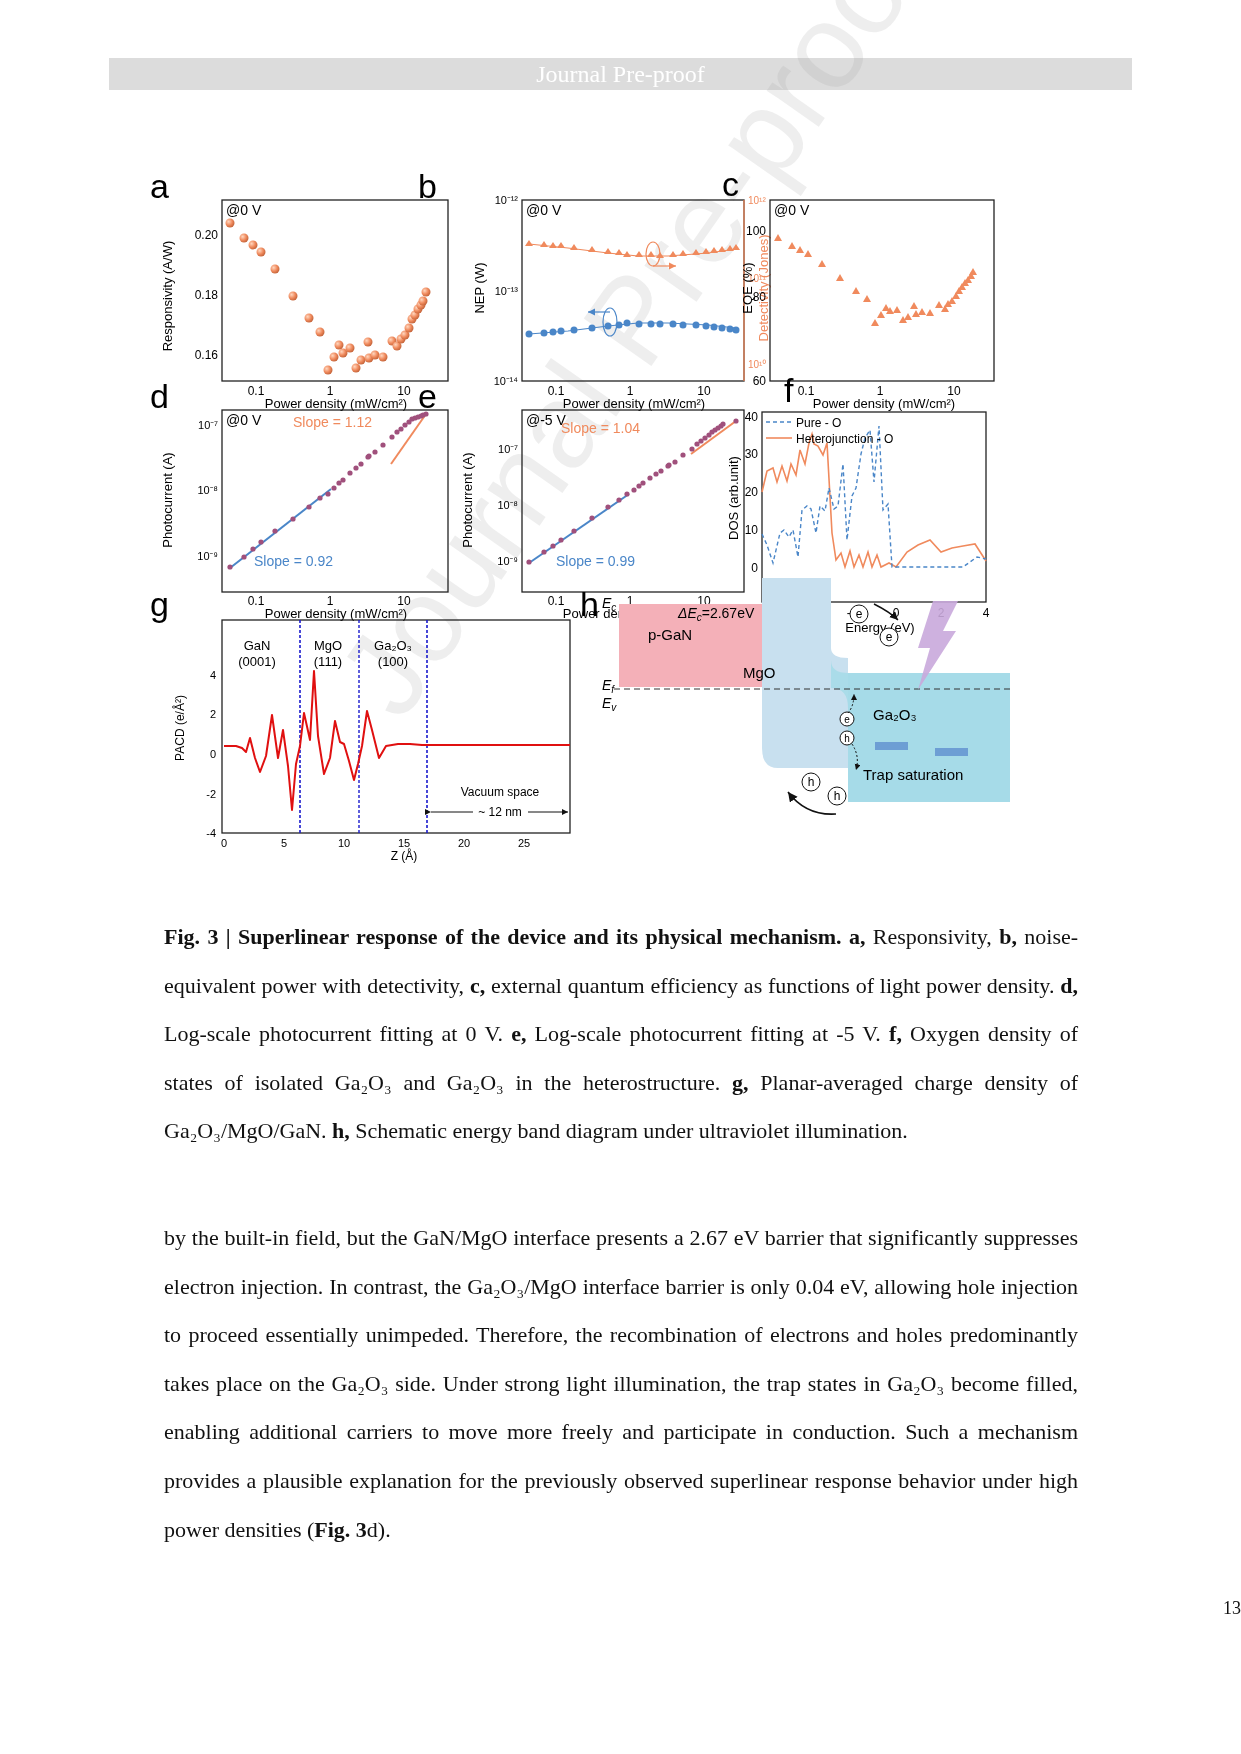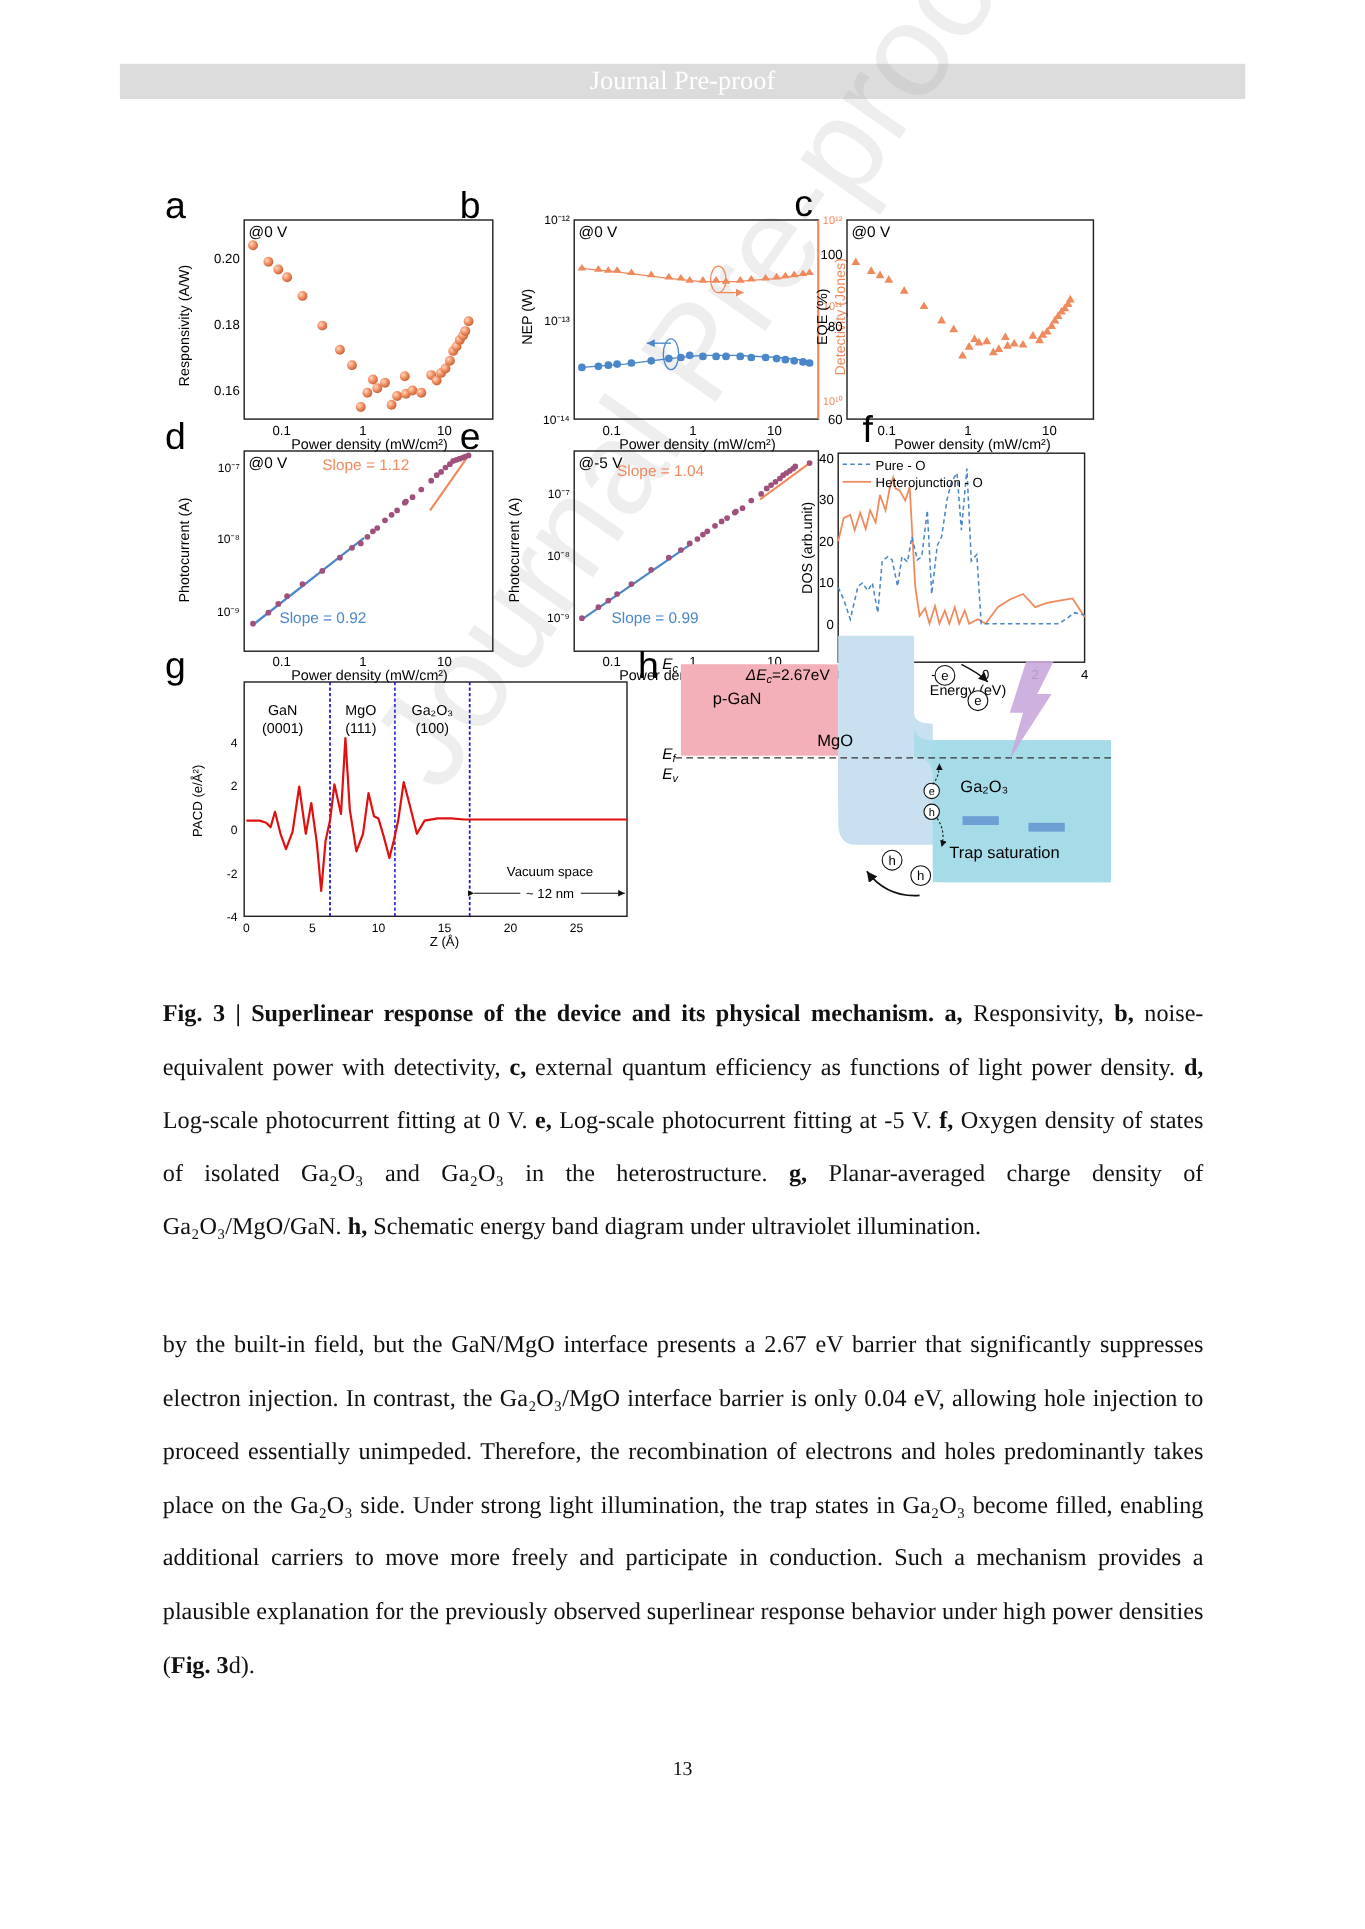--- a/index.html
+++ b/index.html
@@ -4,24 +4,24 @@
 <style>
   html,body{margin:0;padding:0;background:#fff;}
   body{width:1241px;height:1754px;position:relative;overflow:hidden;font-family:"Liberation Serif",serif;color:#111;}
   .banner{position:absolute;left:109px;top:58px;width:1023px;height:32px;background:#dcdcdc;display:flex;align-items:center;justify-content:center;}
   .banner span{color:#fff;font-family:"Liberation Serif",serif;font-size:24px;}
   .figure{position:absolute;left:148px;top:168px;width:940px;height:720px;}
   .figure svg{position:absolute;left:0;top:0;}
   .caption,.body-text{position:absolute;left:148px;width:946px;font-size:22px;line-height:48.6px;text-align:justify;}
   .caption{top:897px;}
   .body-text{top:1198px;}
-  .caption p,.body-text p{margin:0;}
+  .caption p,.body-text p{margin:16px;}
   .indent{text-indent:25px;}
   b{font-weight:bold;}
-  .pagenum{position:absolute;left:0;width:1241px;top:1598px;text-align:center;font-size:18px;}
+  .pagenum{position:absolute;left:0;width:1241px;top:1598px;text-align:right;font-size:18px;}
   .watermark{position:absolute;left:310px;top:660px;font-family:"Liberation Sans",sans-serif;font-size:120px;color:rgba(160,160,160,0.18);transform:rotate(-55deg);transform-origin:left top;white-space:nowrap;pointer-events:none;}
 </style>
 </head>
 <body>
 
 <div class="banner">
   <span>Journal Pre-proof</span>
 </div>
 
 <div class="watermark">Journal Pre-proof</div>

